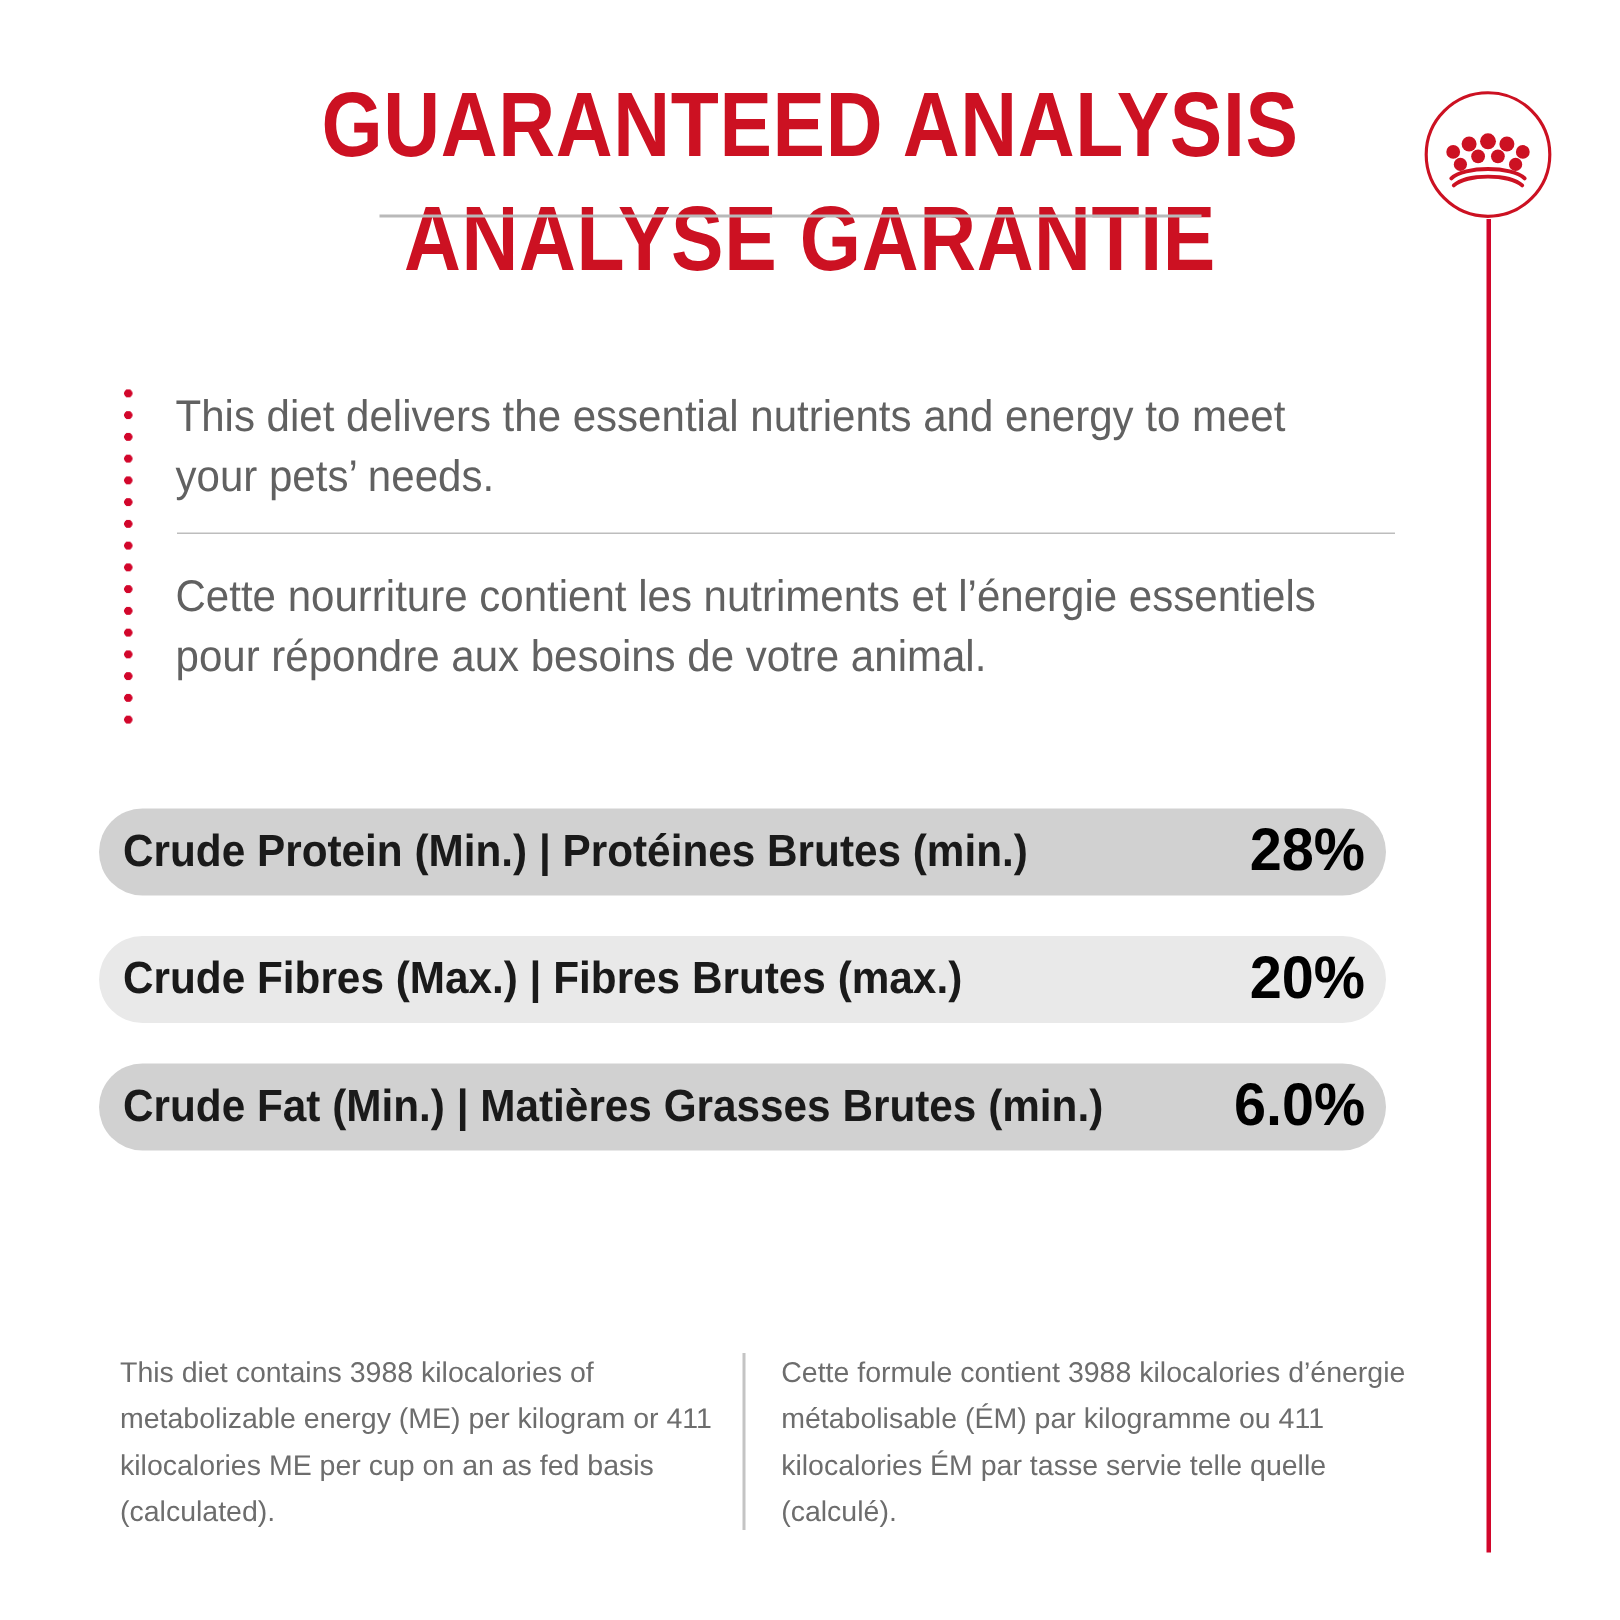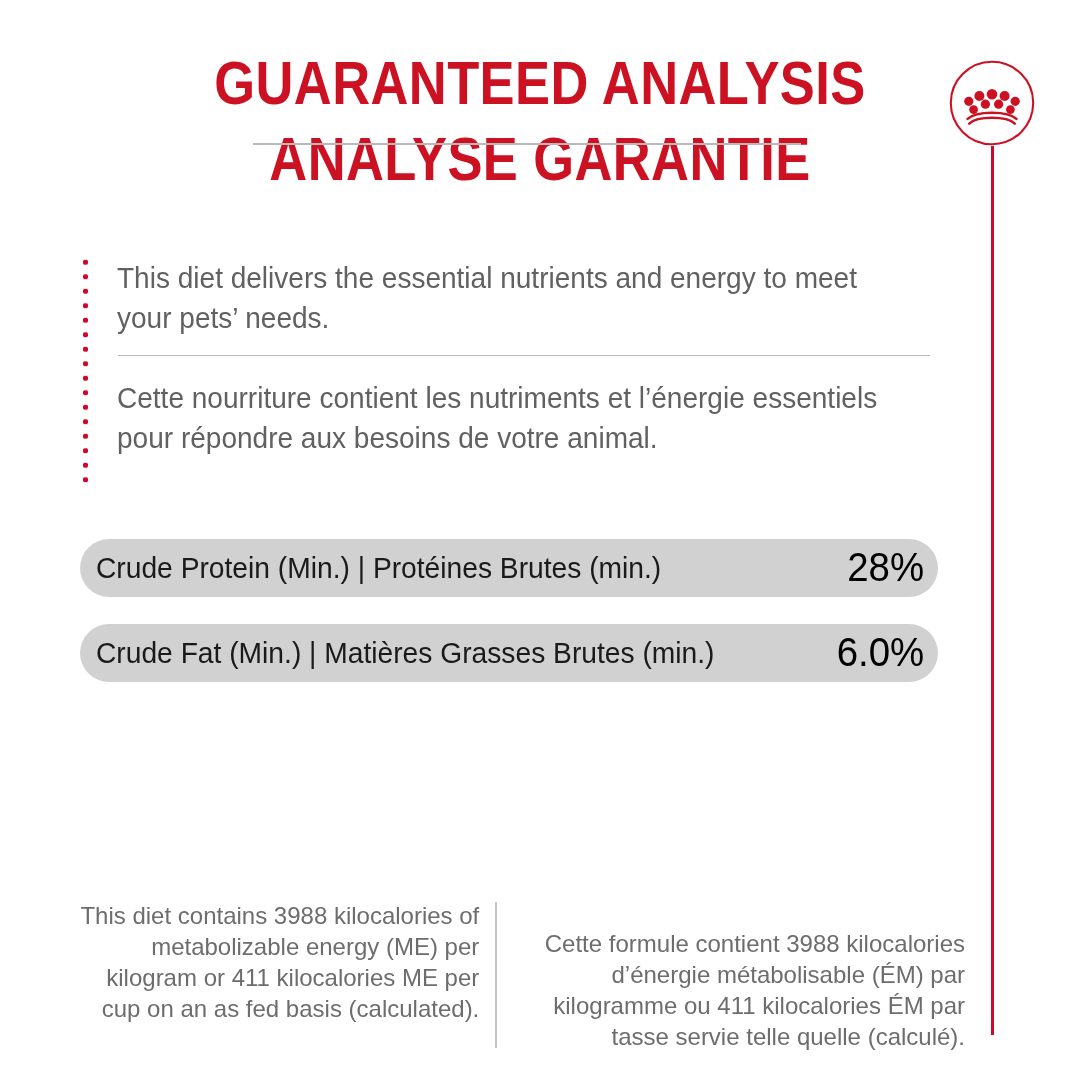--- a/index.html
+++ b/index.html
@@ -94,23 +94,24 @@
     left: 118px;
     top: 355px;
     width: 812px;
     height: 1.4px;
     background: #bdbdbd;
   }
 
   
   #nutrient-list {
     position: absolute;
-    left: 80px;
+    left: 66px;
     top: 539px;
     width: 858px;
+    font-weight: bold;
   }
   .nutrient-row {
     position: relative;
     height: 58px;
     border-radius: 29px;
     margin-bottom: 27px;
     display: flex;
     align-items: center;
     box-sizing: border-box;
     padding: 0 14px 0 16px;
@@ -143,32 +144,31 @@
   #footer {
     position: absolute;
     left: 80px;
     top: 900px;
     width: 885px;
     display: flex;
   }
   .footer-col {
     color: #6d6d6d;
     font-family: "Liberation Sans", sans-serif;
-    font-size: 24px;
+    font-size: 19px;
     line-height: 31px;
-    text-align: right;
   }
   #footer-col-en { width: 400px; }
   #footer-divider {
     width: 1.5px;
     background: #c4c4c4;
     margin: 2px 24px 4px 16px;
     flex: 0 0 auto;
   }
-  #footer-col-fr { width: 445px; margin-top: 28px; }
+  #footer-col-fr { width: 445px; }
 </style>
 </head>
 <body>
 
 <div id="page">
 
   <div id="logo-mark">
     <svg viewBox="0 0 86 86" width="86" height="86" aria-hidden="true">
       <circle cx="43" cy="43" r="41.2" fill="none" stroke="#cc1122" stroke-width="2.1"></circle>
       <g fill="#cc1122">
@@ -199,20 +199,24 @@
   <div id="intro-rule"></div>
   <div class="intro-para" id="intro-fr">Cette nourriture contient les nutriments et l’énergie essentiels pour répondre aux besoins de votre animal.</div>
 
   <div id="nutrient-list">
 
     <div class="nutrient-row shade-dark">
       <span class="nutrient-label">Crude Protein (Min.) | Protéines Brutes (min.)</span>
       <span class="nutrient-value">28%</span>
     </div>
 
+    <div class="nutrient-row shade-light">
+      <span class="nutrient-label">Crude Fibres (Max.) | Fibres Brutes (max.)</span>
+      <span class="nutrient-value">20%</span>
+    </div>
 
     <div class="nutrient-row shade-dark">
       <span class="nutrient-label">Crude Fat (Min.) | Matières Grasses Brutes (min.)</span>
       <span class="nutrient-value">6.0%</span>
     </div>
 
 
   </div>
 
   <div id="footer">

